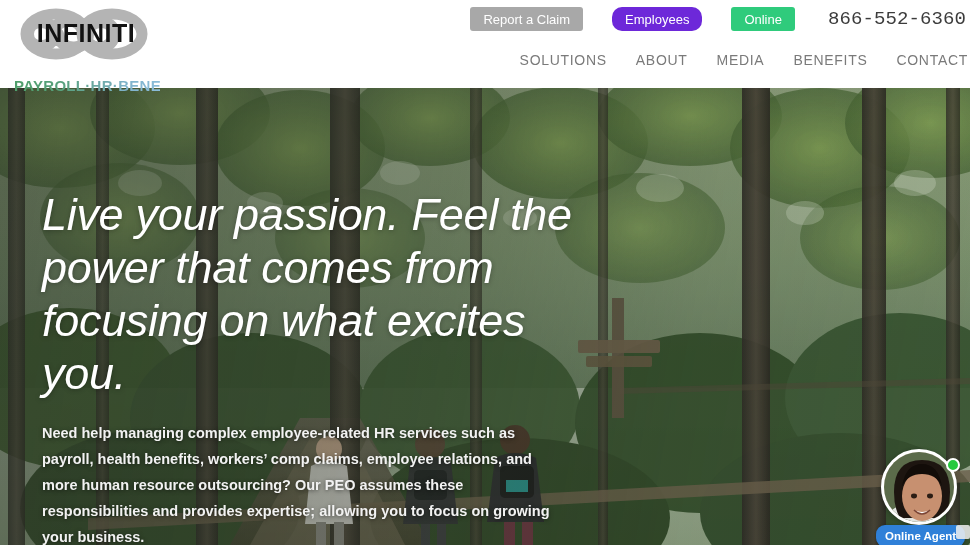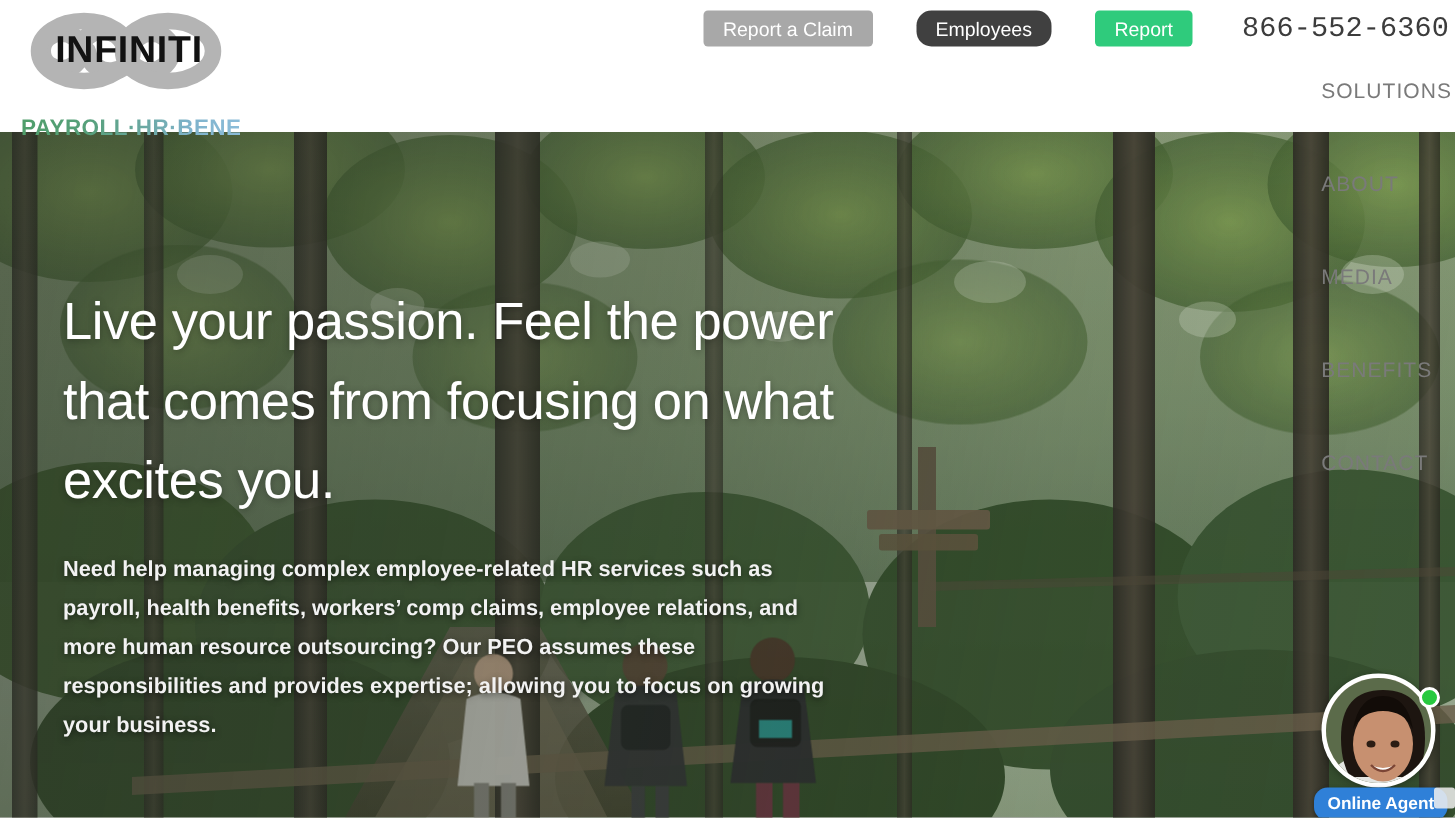--- a/index.html
+++ b/index.html
@@ -75,41 +75,40 @@
     border:none;
     border-radius:3px;
     color:#ffffff;
     font-size:13px;
     font-family:"Liberation Sans", sans-serif;
     cursor:pointer;
     white-space:nowrap;
     line-height:1;
   }
   .btn-claim    { background:#a8a8a8; }
-  .btn-employees{ background:#404040;border-radius:10px; }
+  .btn-employees{ background:#6d28d9;border-radius:10px; }
   .btn-clients  { background:#2fcb7c; }
   .phone {
     font-size:19px;
     color:#3c3c3c;
     letter-spacing:0.1px;
     margin-left:4px;
     margin-right:2px;
     white-space:nowrap;
     cursor:pointer;
     font-family:Liberation Mono, monospace;
   }
 
   
   .nav {
     position:absolute;
     right:2px; top:52px;
     display:flex;
-    align-items:flex-start;
-    gap:46px;
-    flex-direction:column;
+    align-items:flex-end;
+    gap:29px;
   }
   .nav-item {
     font-size:14px;
     letter-spacing:0.7px;
     color:#7a7a7a;
     cursor:pointer;
     white-space:nowrap;
   }
 
   
@@ -129,25 +128,26 @@
     background:linear-gradient(100deg, rgba(40,48,38,0.50) 0%, rgba(45,55,42,0.32) 45%, rgba(50,60,48,0.14) 70%, rgba(55,65,52,0.05) 100%);
   }
   .hero-content {
     position:absolute;
     left:42px; top:100px;
     width:540px;
     z-index:5;
   }
   .hero-title {
     color:#ffffff;
-    font-size:35px;
+    font-size:45px;
     line-height:53px;
     font-weight:normal;
     letter-spacing:-0.3px;
     text-shadow:0 1px 5px rgba(0,0,0,0.30);
+    font-style:italic;
   }
   .hero-sub {
     margin-top:20px;
     color:#f2f2f2;
     font-size:14.5px;
     line-height:26px;
     font-weight:bold;
     width:525px;
     text-shadow:0 1px 4px rgba(0,0,0,0.55);
   }
@@ -215,21 +215,21 @@
       <ellipse cx="38" cy="26" rx="30" ry="20" fill="none" stroke="#b4b4b4" stroke-width="11"></ellipse>
       <ellipse cx="94" cy="26" rx="30" ry="20" fill="none" stroke="#b4b4b4" stroke-width="11"></ellipse>
     </svg>
     <div class="logo-word">INFINITI</div>
     <div class="logo-tag">PAYROLL·HR·BENEFITS</div>
   </div>
 
   <div class="topbar">
     <button class="btn btn-claim">Report a Claim</button>
     <button class="btn btn-employees">Employees</button>
-    <button class="btn btn-clients">Report</button>
+    <button class="btn btn-clients">Online</button>
     <span class="phone">866-552-6360</span>
   </div>
 
   <div class="nav">
     <span class="nav-item">SOLUTIONS</span>
     <span class="nav-item">ABOUT</span>
     <span class="nav-item">MEDIA</span>
     <span class="nav-item">BENEFITS</span>
     <span class="nav-item">CONTACT</span>
   </div>

